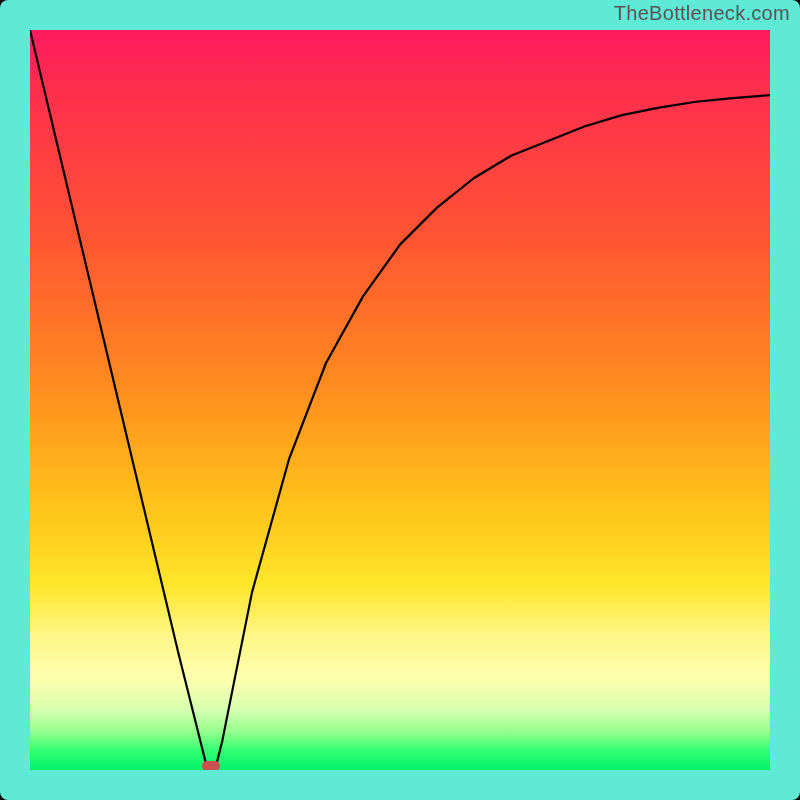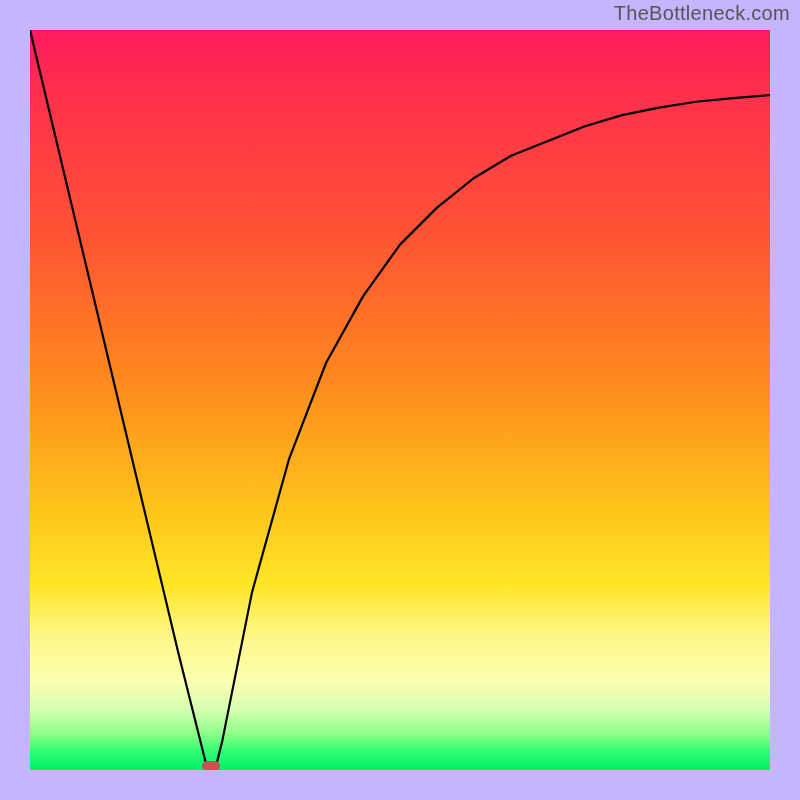--- a/index.html
+++ b/index.html
@@ -8,21 +8,22 @@
     width: 800px;
     height: 800px;
     background: #000;
     font-family: Arial, Helvetica, sans-serif;
     overflow: hidden;
   }
   .frame {
     position: relative;
     width: 800px;
     height: 800px;
-    background: #c4b5fd;
+    background: #5eead4;
+    border-radius: 8px;
   }
   .watermark {
     position: absolute;
     top: 2px;
     right: 10px;
     color: #555;
     font-size: 20px;
     font-weight: 500;
     letter-spacing: 0.3px;
     z-index: 30;

